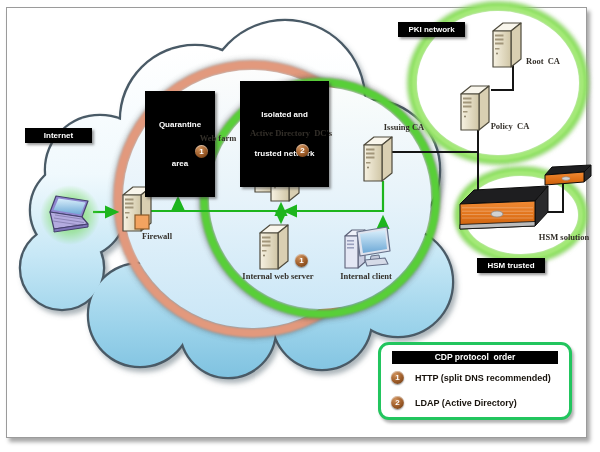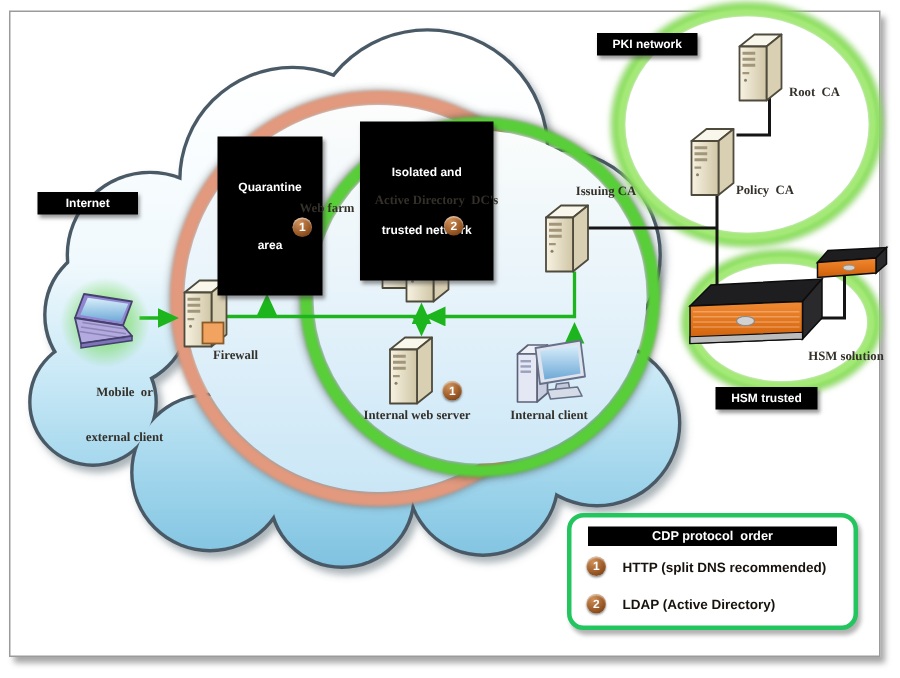--- a/index.html
+++ b/index.html
@@ -231,24 +231,20 @@
     <span style="display:block">Quarantine</span>
     <span style="display:block">area</span>
   </div>
   <div class="zone-label" style="left:240px;top:81px;width:85px;">
     <span style="display:block">Isolated and</span>
     <span style="display:block">trusted network</span>
   </div>
   <div class="zone-label" style="left:398px;top:22px;width:63px;"><span>PKI network</span></div>
   <div class="zone-label" style="left:477px;top:258px;width:64px;"><span>HSM trusted</span></div>
 
-  <div class="caption" style="left:83px;top:236px;">
-    <span style="display:block">Mobile  or</span>
-    <span style="display:block">external client</span>
-  </div>
   <div class="caption" style="left:157px;top:231px;">Firewall</div>
   <div class="caption" style="left:218px;top:133px;">Web farm</div>
   <div class="caption" style="left:291px;top:128px;">Active Directory  DC's</div>
   <div class="caption" style="left:388px;top:122px;margin-left:16px;">Issuing CA</div>
   <div class="caption" style="left:278px;top:271px;">Internal web server</div>
   <div class="caption" style="left:366px;top:271px;">Internal client</div>
   <div class="caption" style="left:543px;top:56px;">Root  CA</div>
   <div class="caption" style="left:510px;top:121px;">Policy  CA</div>
   <div class="caption" style="left:548px;top:232px;margin-left:16px;">HSM solution</div>
 

